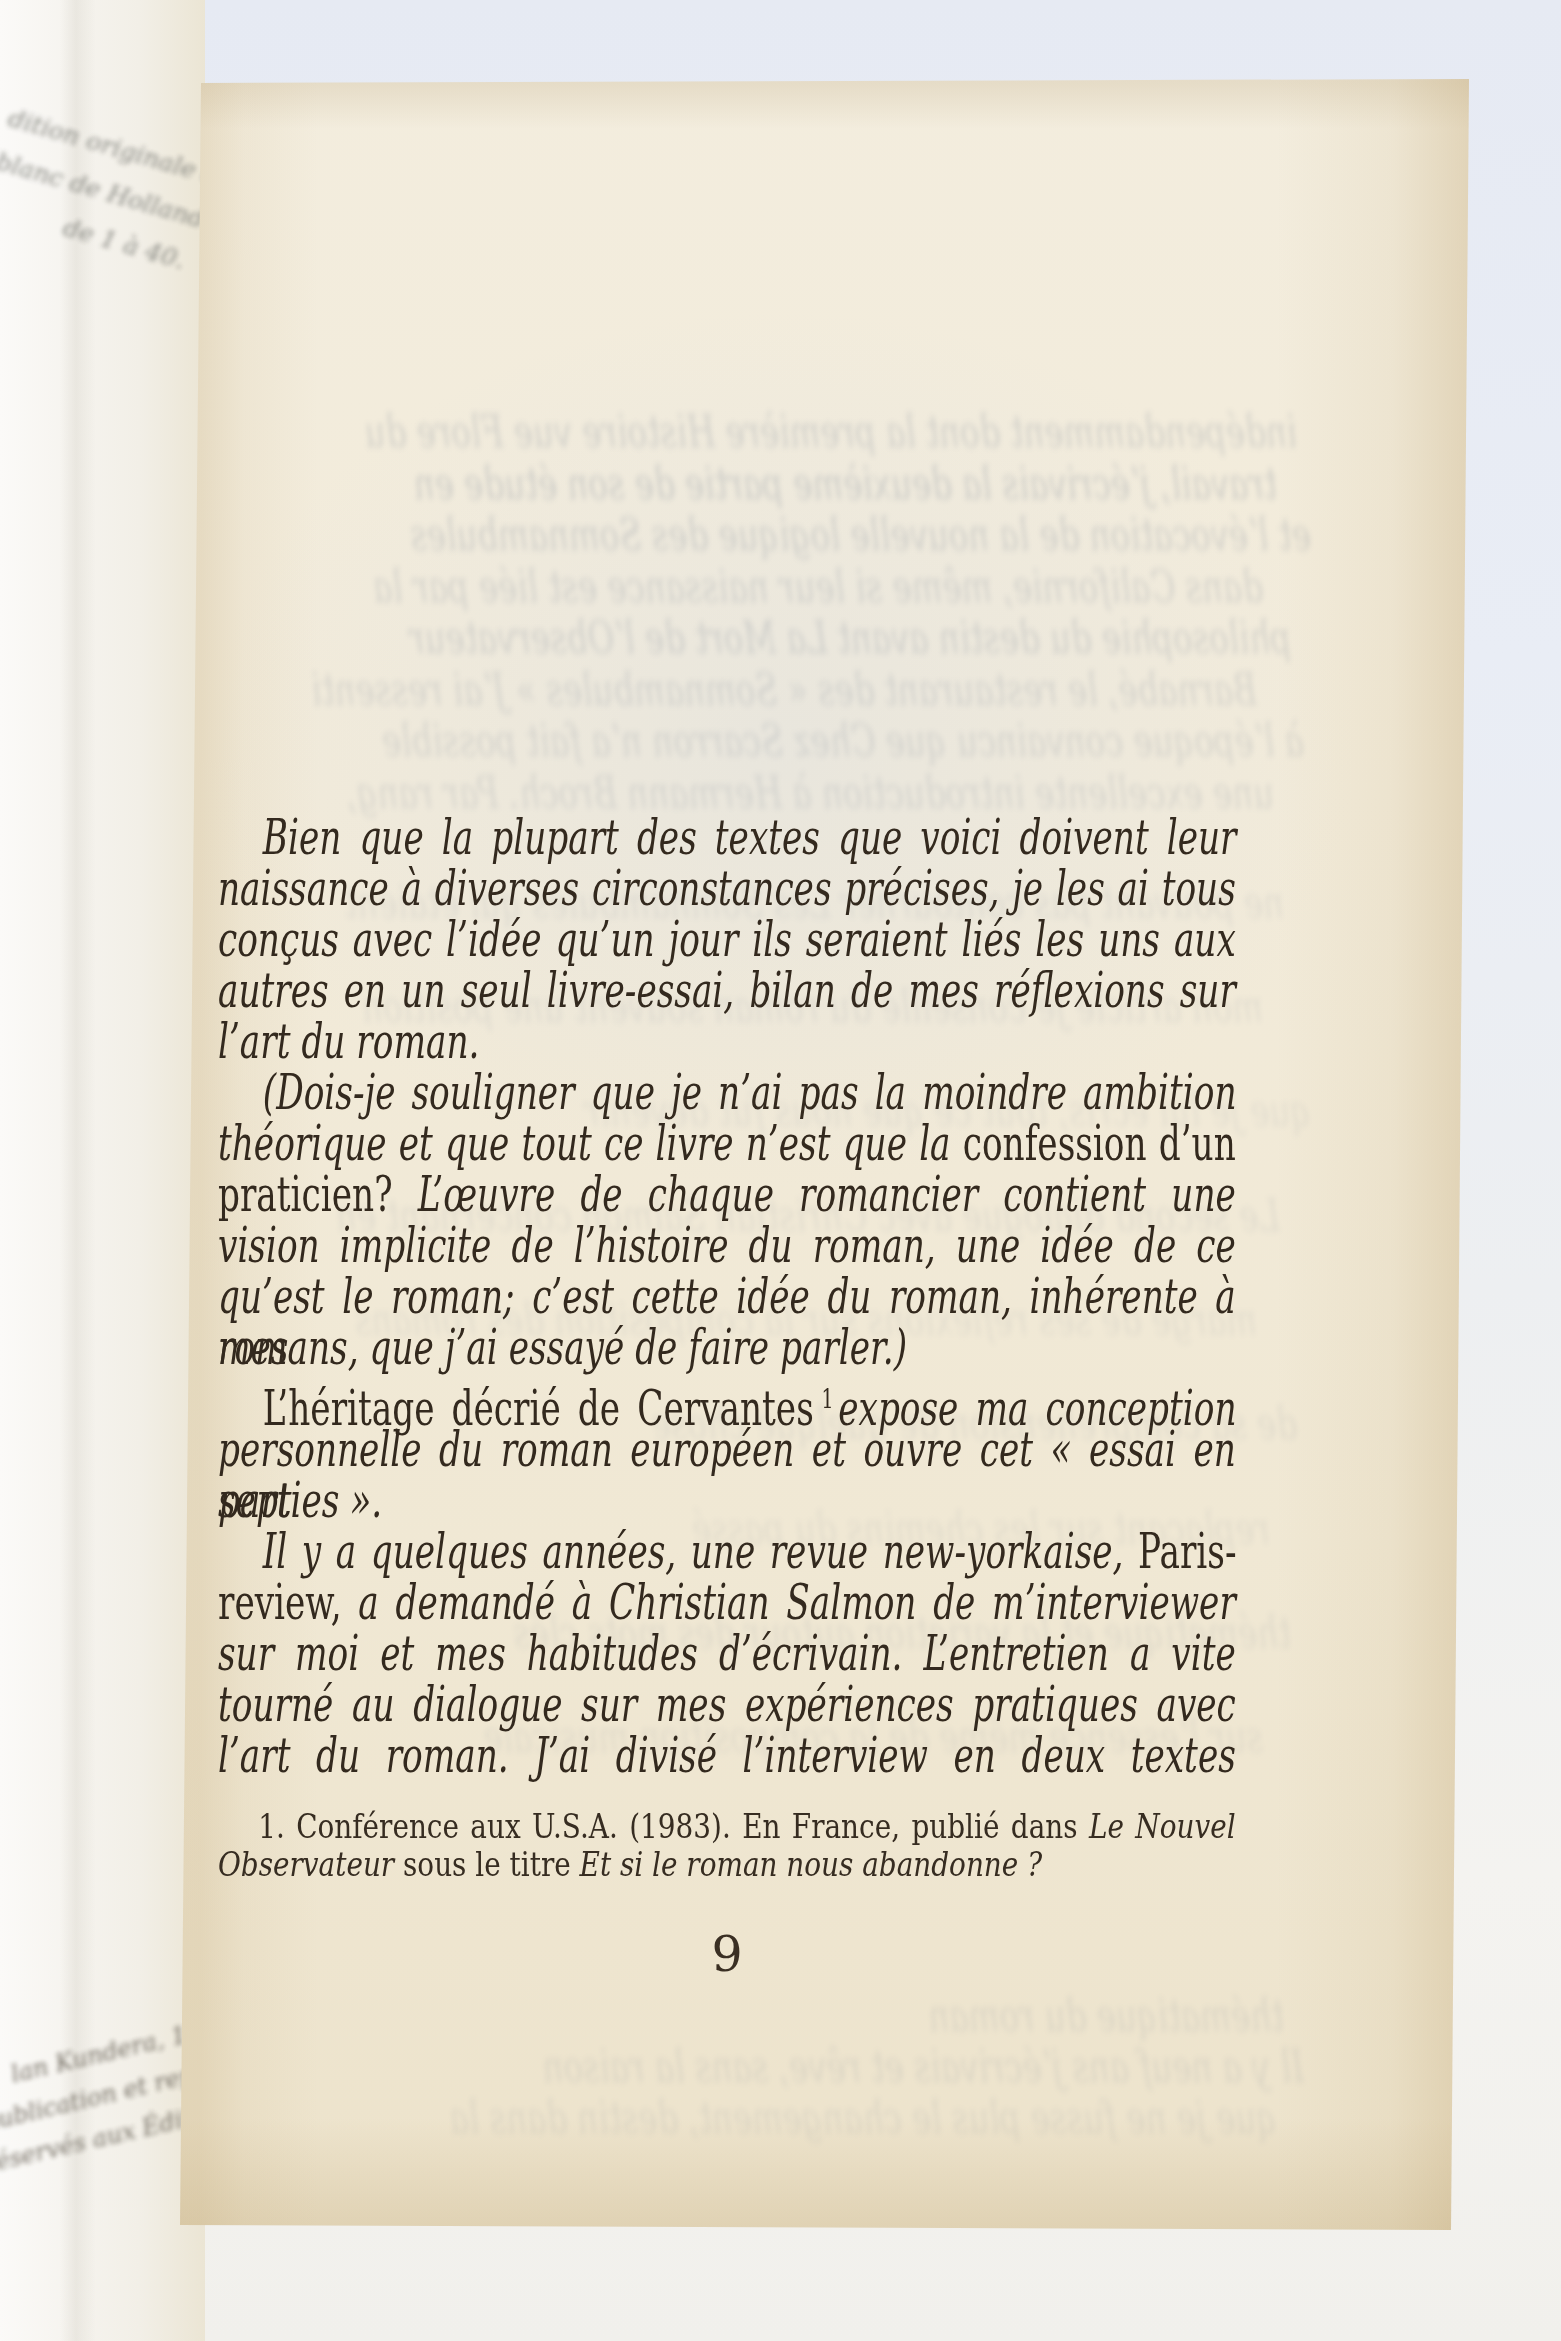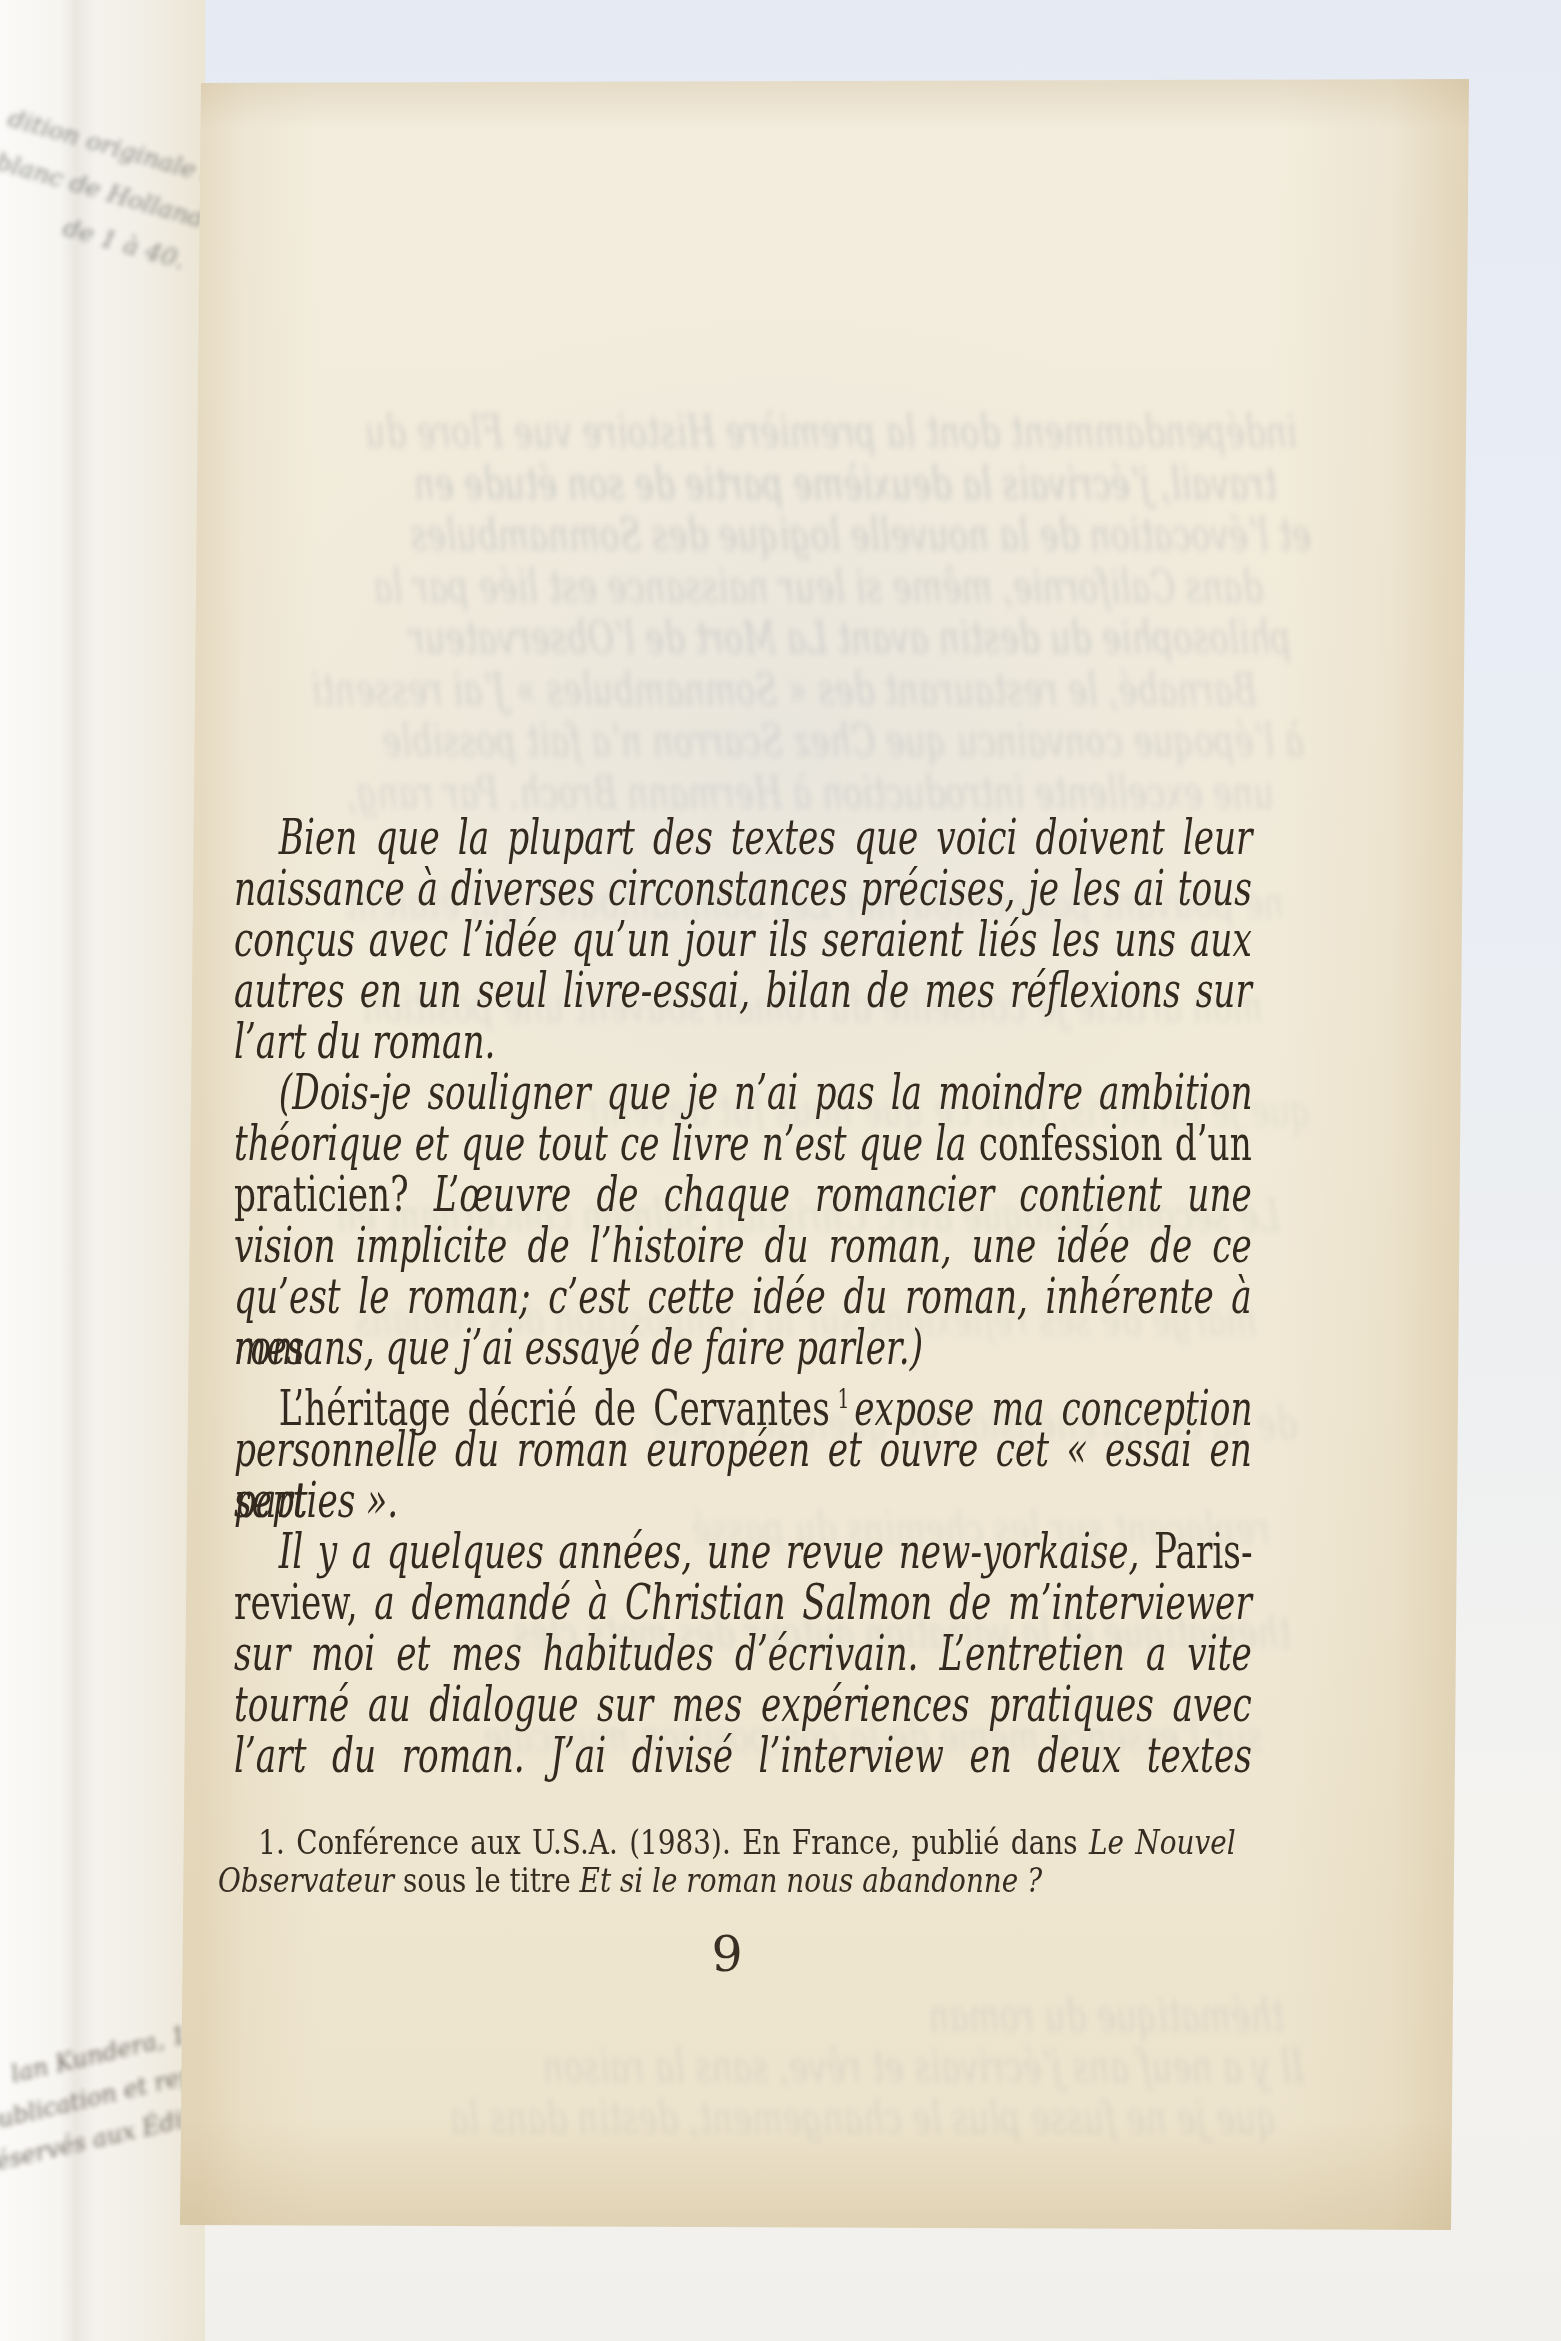--- a/index.html
+++ b/index.html
@@ -36,28 +36,28 @@
       linear-gradient(180deg,#f3edde 0%,#f2ebda 34%,#f0e8d4 66%,#ece2ca 100%);
     filter:drop-shadow(9.5px 13.6px 17.6px rgba(128,116,90,.38)) drop-shadow(-2.7px 5.4px 8.1px rgba(140,130,105,.20));
   }
   
   .ghost{
     position:absolute;white-space:nowrap;font-style:italic;
     font-size:45px;color:#5e6c82;filter:blur(3.4px);
     transform:scale(-0.72,1);transform-origin:50% 50%;width:1414px;
   }
   
-  .body-text{position:absolute;left:234px;top:812px;width:1018px;color:#33291e;}
+  .body-text{position:absolute;left:218px;top:812px;width:1018px;color:#33291e;}
   .bline{
     width:1454px;transform:scaleX(.70);transform-origin:0 0;
     height:51px;line-height:51px;font-size:49px;
   }
   .bline.ind{padding-left:64px;width:1391px;}
   .bline.just{text-align:justify;text-align-last:justify;}
-  .footnote{position:absolute;left:218px;top:1807px;width:1018px;color:#362c21;margin-top:16px;}
+  .footnote{position:absolute;left:218px;top:1807px;width:1018px;color:#362c21;}
   .fline{
     width:1241px;transform:scaleX(.82);transform-origin:0 0;
     height:38px;line-height:38px;font-size:34px;
   }
   .fline.ind{padding-left:49px;width:1192px;}
   .fline.just{text-align:justify;text-align-last:justify;}
   .st-i{font-style:italic;}
   .st-r{font-style:normal;}
   .st-sup{font-style:normal;font-size:55%;vertical-align:super;margin:0 6.8px 0 11px;}
   .pagenum{

